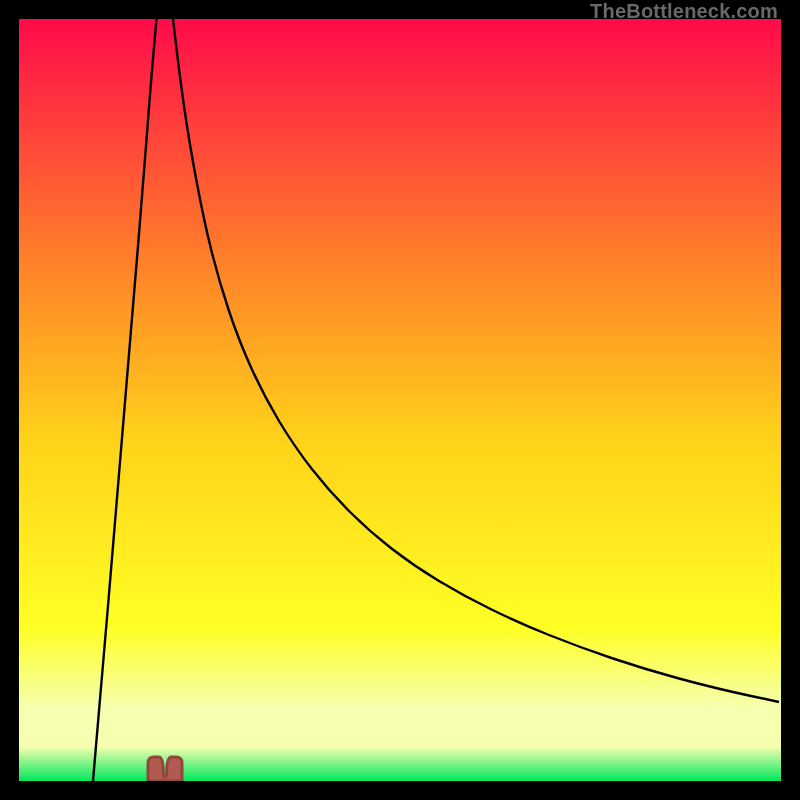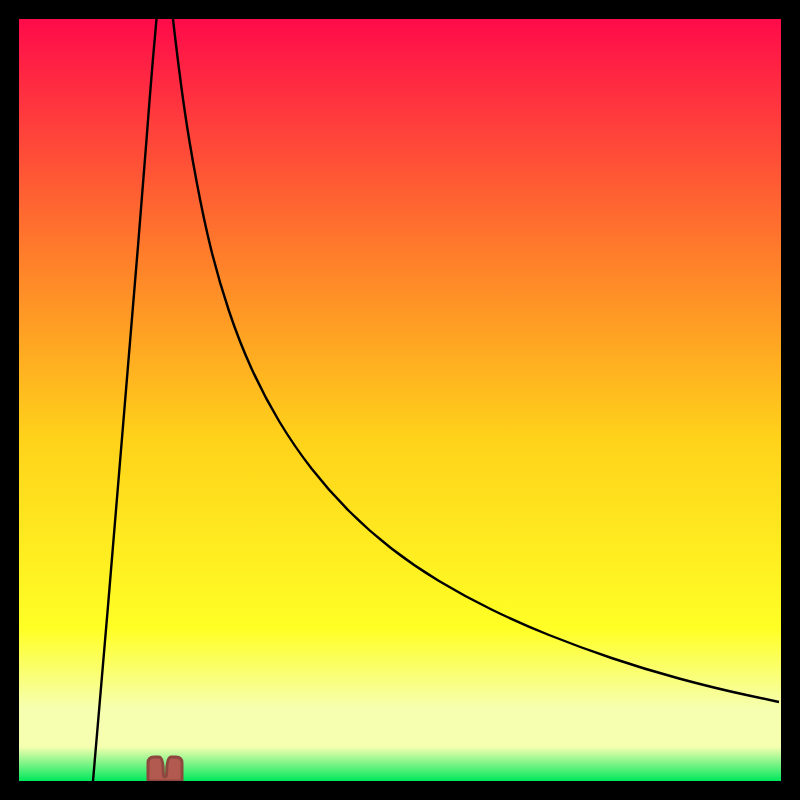--- a/index.html
+++ b/index.html
@@ -27,20 +27,21 @@
     font-weight: 600;
     color: #696969;
     letter-spacing: 0.2px;
   }
   svg { display: block; }
 </style>
 </head>
 <body>
 
 <div class="frame">
+  <div class="watermark">TheBottleneck.com</div>
 
   <div class="plot-area">
     <svg id="chart-svg" width="762" height="762" viewBox="0 0 762 762">
       <defs>
         <linearGradient id="bg-grad" x1="0" y1="0" x2="0" y2="1">
             <stop offset="0.0%" stop-color="#ff0b4a"></stop>
             <stop offset="30.0%" stop-color="#ff7a2b"></stop>
             <stop offset="55.0%" stop-color="#ffd21a"></stop>
             <stop offset="80.0%" stop-color="#ffff25"></stop>
             <stop offset="90.5%" stop-color="#f6ffb0"></stop>

